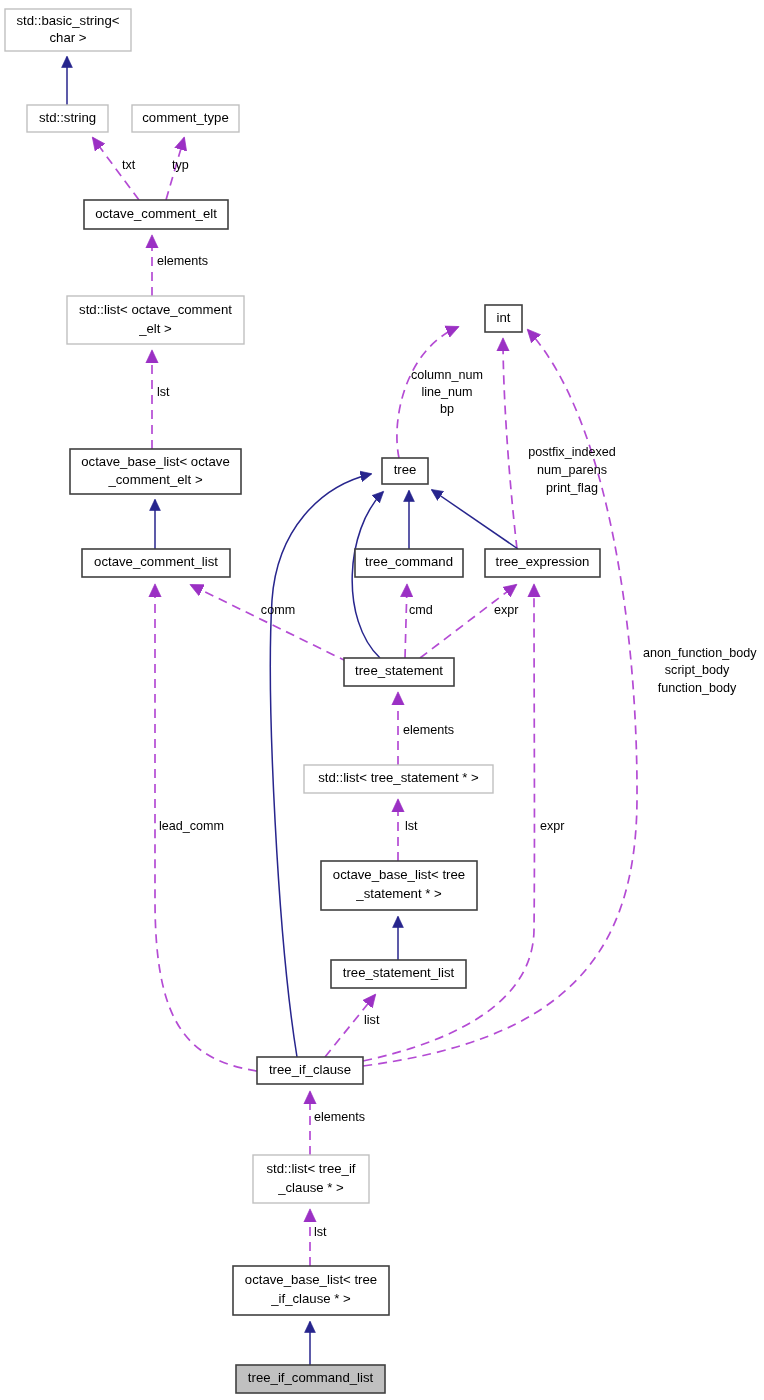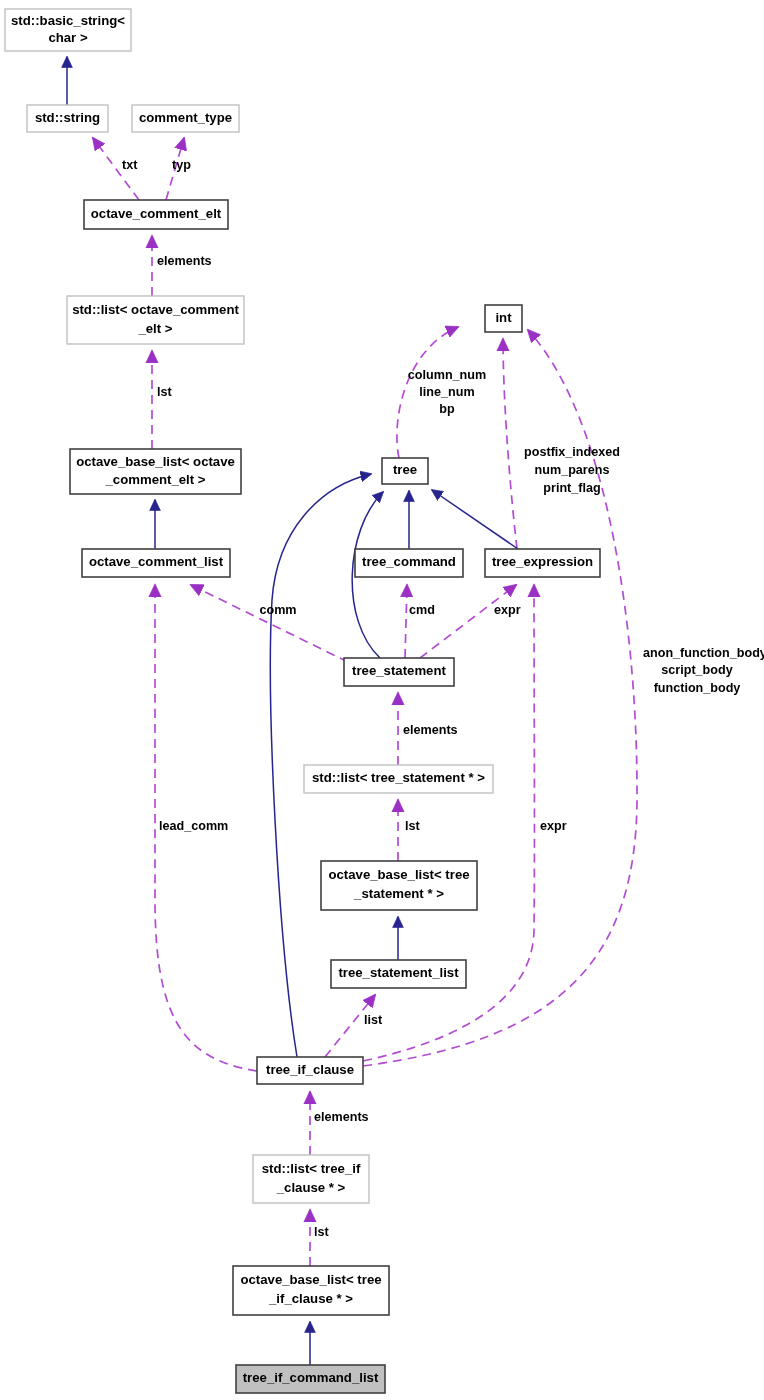--- a/index.html
+++ b/index.html
@@ -10,21 +10,20 @@
   body {
     width: 764px;
     height: 1400px;
     font-family: "Liberation Sans", sans-serif;
     overflow: hidden;
   }
   #diagram-root {
     position: relative;
     width: 764px;
     height: 1400px;
-    font-weight: bold;
   }
   svg#uml {
     display: block;
     width: 764px;
     height: 1400px;
   }
   .node-box {
     fill: #ffffff;
   }
   .node-box.normal {

